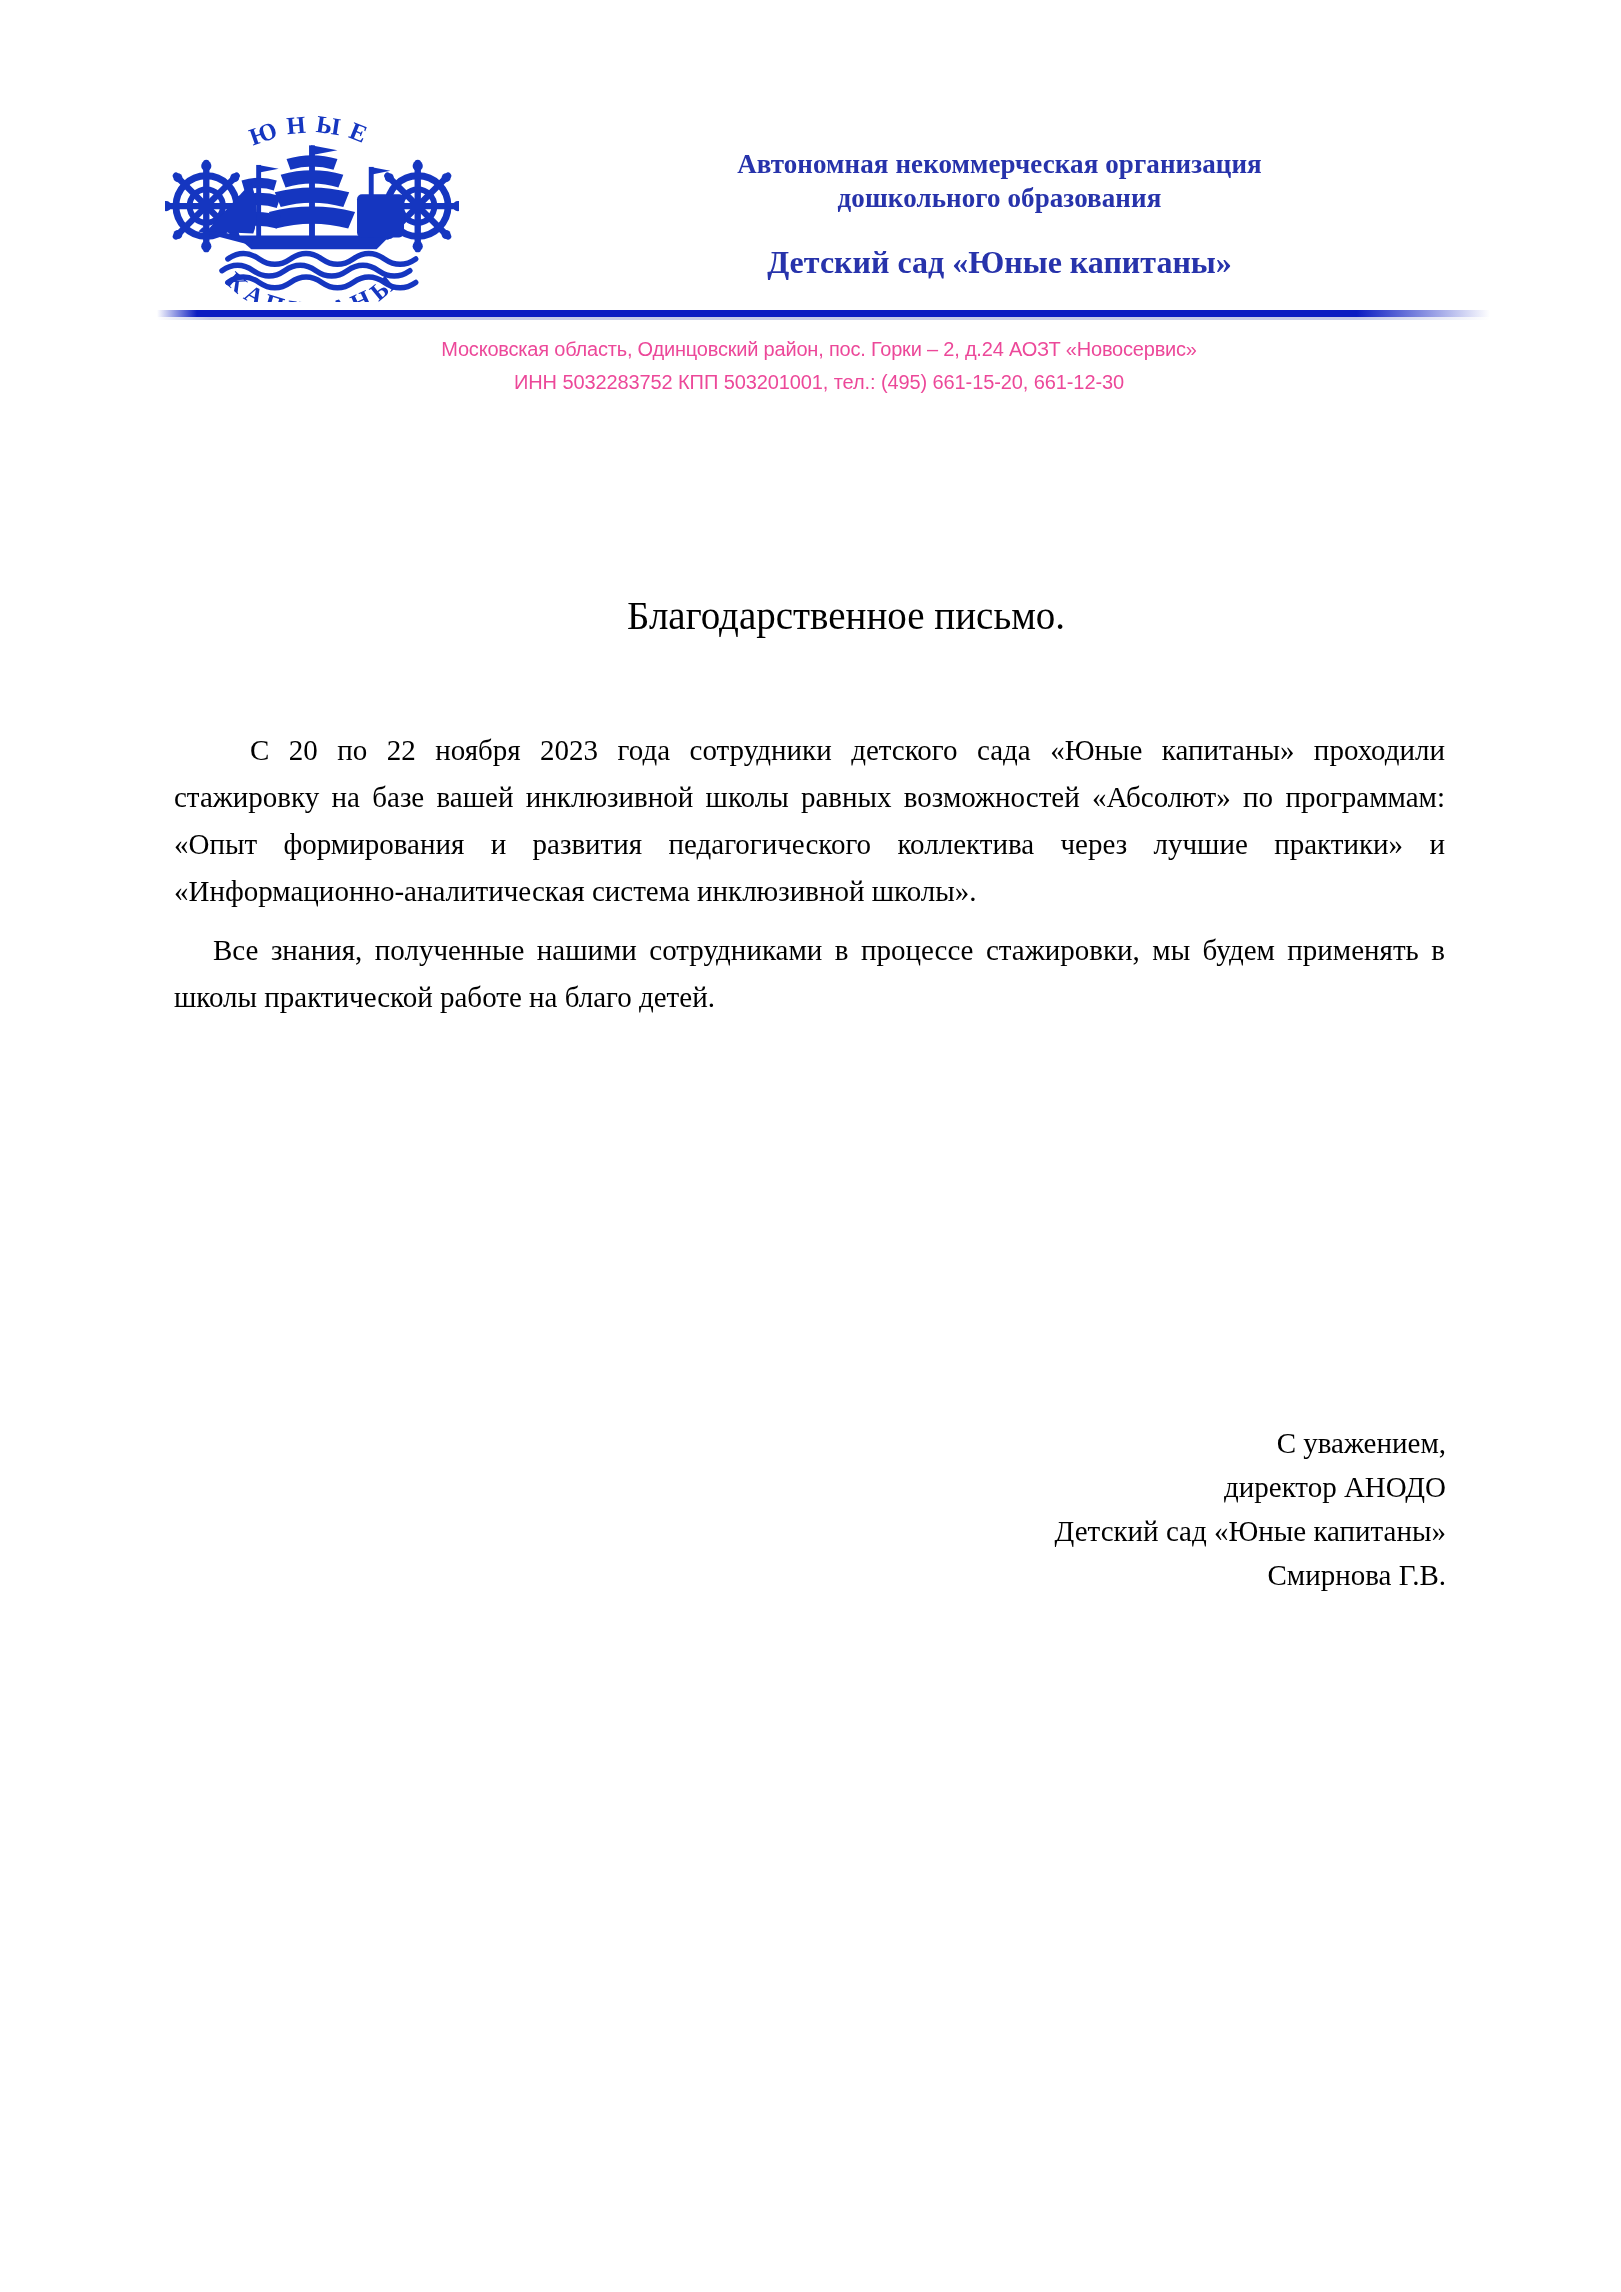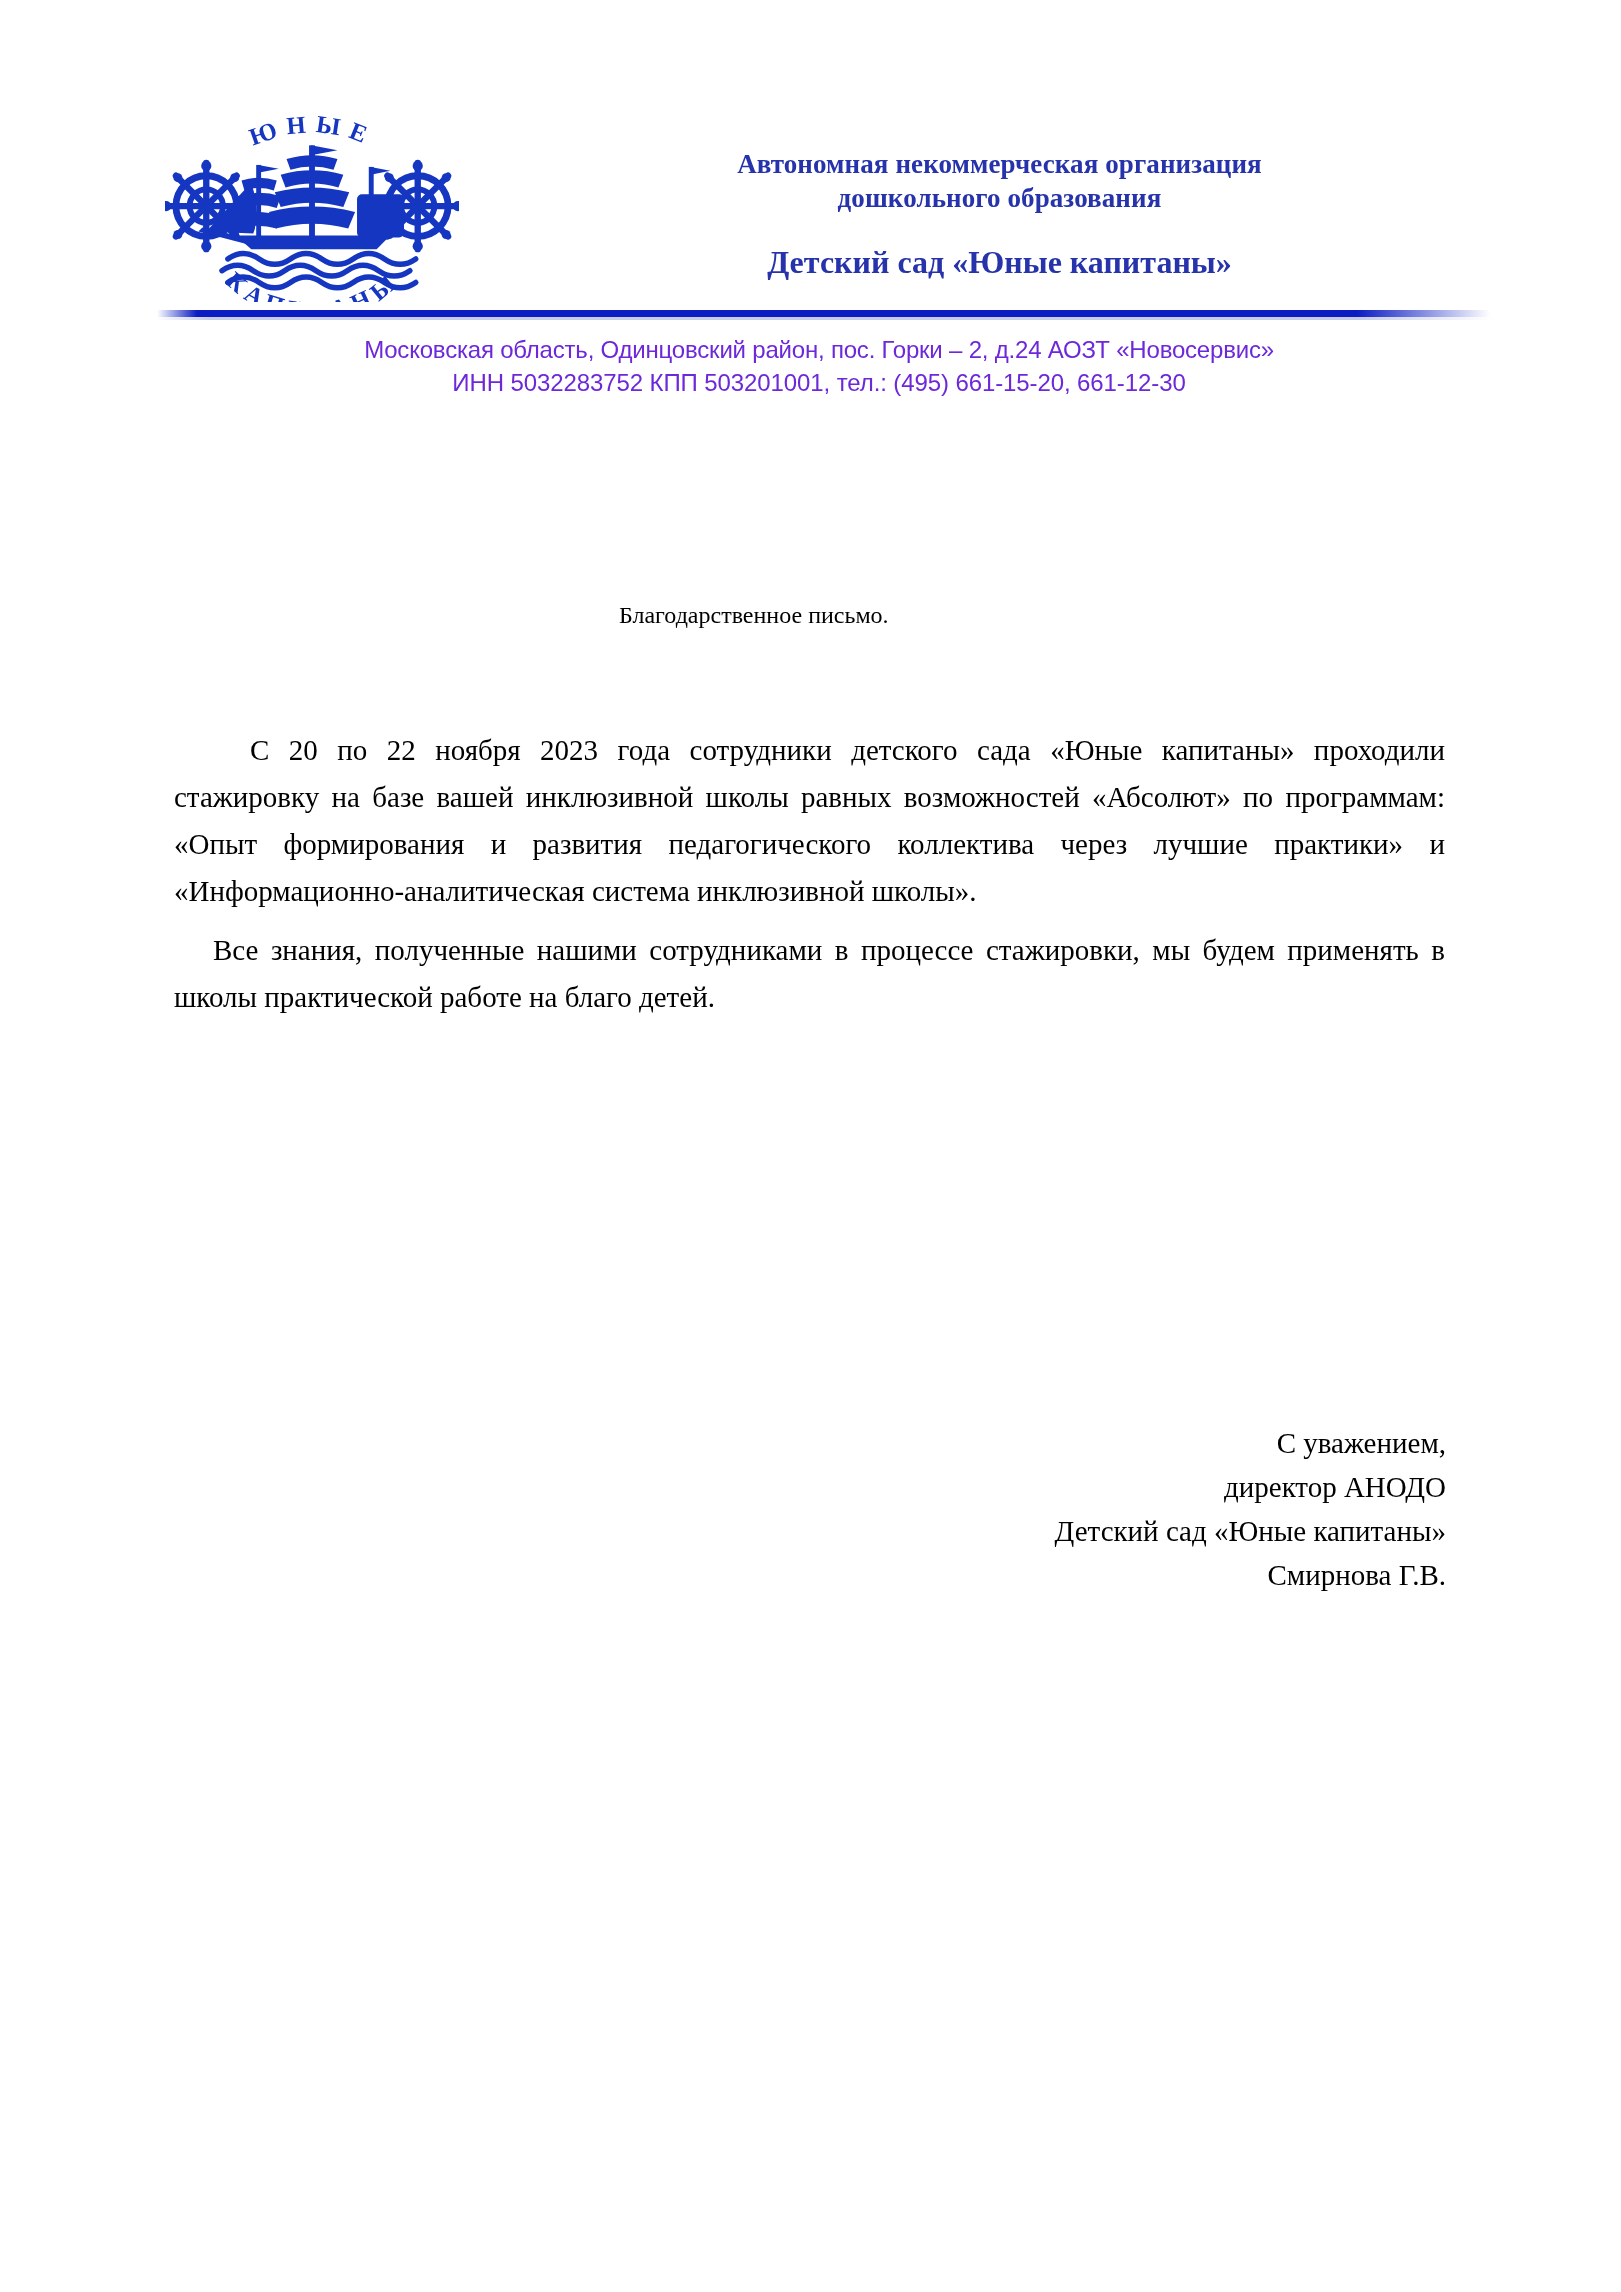--- a/index.html
+++ b/index.html
@@ -84,35 +84,35 @@
         rgba(150,160,210,0.55) 90%,
         rgba(150,160,210,0) 100%);
   }
 
   .address {
     position: absolute;
     left: 167px;
     top: 333px;
     width: 1304px;
     text-align: center;
-    color: #6d28d9;
+    color: #ec4899;
     font-family: "Liberation Sans", "DejaVu Sans", sans-serif;
-    font-size: 24px;
+    font-size: 20px;
     line-height: 33px;
     letter-spacing: -0.2px;
   }
   .address .line2 { letter-spacing: -0.1px; }
 
   
   .doc-title {
     position: absolute;
-    left: 166px;
+    left: 174px;
     top: 596px;
     width: 1269px;
-    font-size: 24px;
+    font-size: 39px;
     line-height: 39px;
     text-indent: 453px;
   }
 
   .body-copy {
     position: absolute;
     left: 174px;
     top: 727px;
     width: 1271px;
   }

